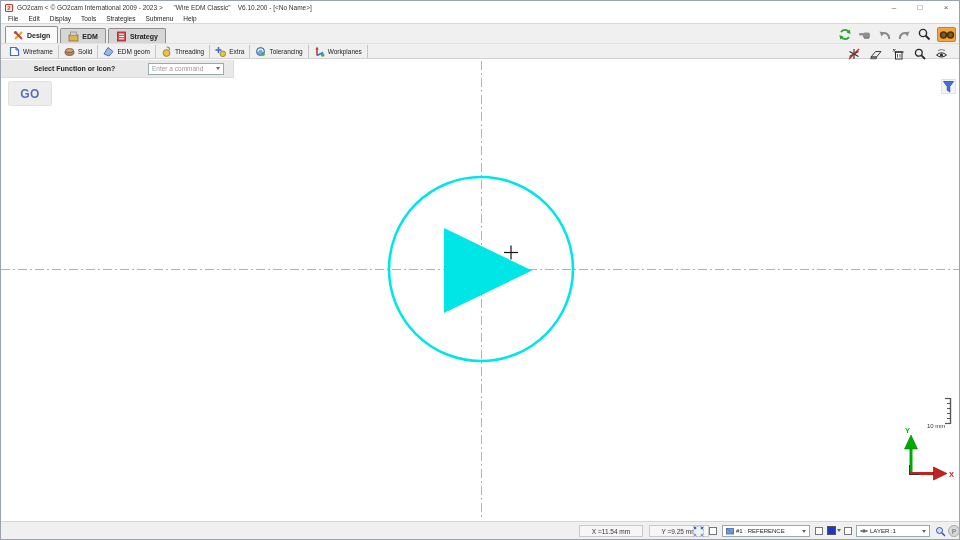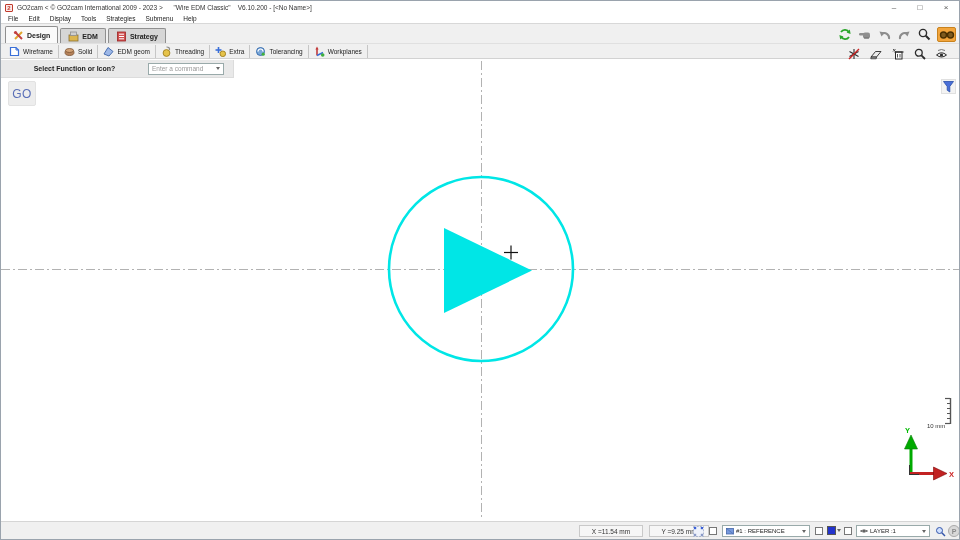--- a/index.html
+++ b/index.html
@@ -31,21 +31,21 @@
   .toolrow { position:absolute; top:42px; left:0; right:0; height:16px; background:#f0f0f0; border-top:1px solid #e0e0e0; border-bottom:1px solid #d2d2d2; display:flex; align-items:center; padding-left:3px; }
   .toolbtn { display:flex; align-items:center; gap:3px; height:13px; padding:0 5px; border-right:1px solid #c6c6c6; font-size:6.5px; color:#222; }
   .iconrow2 { position:absolute; right:10px; top:2px; display:flex; align-items:center; gap:7px; }
   
   .funcbar { position:absolute; top:59px; left:0; width:233px; height:18px; background:#e9e9e9; border-right:1px solid #dcdcdc; border-bottom:1px solid #dcdcdc; display:flex; align-items:center; z-index:3; }
   .func-label { flex:1; text-align:center; font-size:7px; font-weight:bold; color:#222; }
   .func-combo { width:76px; height:12px; margin-right:9px; background:#fff; border:1px solid #9aa; display:flex; align-items:center; padding:0 3px; }
   .func-combo .ph { font-size:6.5px; color:#9a9a9a; flex:1; }
   .chev { width:0; height:0; border-left:2.5px solid transparent; border-right:2.5px solid transparent; border-top:3px solid #666; }
   
-  .go-btn { position:absolute; left:7px; top:80px; width:28px; height:25px; background:#ededed; border:1px solid #e2e2e2; border-radius:2px; display:flex; align-items:center; justify-content:center; font-size:12px; font-weight:normal; color:#5a6fb8; letter-spacing:.5px; z-index:3; }
+  .go-btn { position:absolute; left:7px; top:80px; width:44px; height:25px; background:#ededed; border:1px solid #e2e2e2; border-radius:2px; display:flex; align-items:center; justify-content:center; font-size:12px; font-weight:bold; color:#5a6fb8; letter-spacing:.5px; z-index:3; }
   .filter-btn { position:absolute; right:3px; top:78px; width:15px; height:15px; background:#f3f3f3; border:1px solid #e0e0e0; display:flex; align-items:center; justify-content:center; z-index:3; }
   
   .canvas-svg { position:absolute; left:0; top:0; z-index:1; }
   
   .statusbar { position:absolute; left:0; right:0; bottom:0; height:18px; background:#f0f0f0; border-top:1px solid #d5d5d5; z-index:3; font-size:6.5px; }
   .coord { position:absolute; top:3px; height:12px; border:1px solid #c9c9c9; background:#f6f6f6; display:flex; align-items:center; justify-content:center; color:#333; }
   .sb-cb { position:absolute; top:5px; width:8px; height:8px; background:#fff; border:1px solid #777; }
   .sb-combo { position:absolute; top:3px; height:12px; background:#fff; border:1px solid #9aa; display:flex; align-items:center; gap:2px; padding:0 3px; color:#222; }
   .sb-combo .txt { font-size:6px; flex:1; white-space:nowrap; }
   .swatch-wrap { position:absolute; top:4px; display:flex; align-items:center; gap:1px; }

